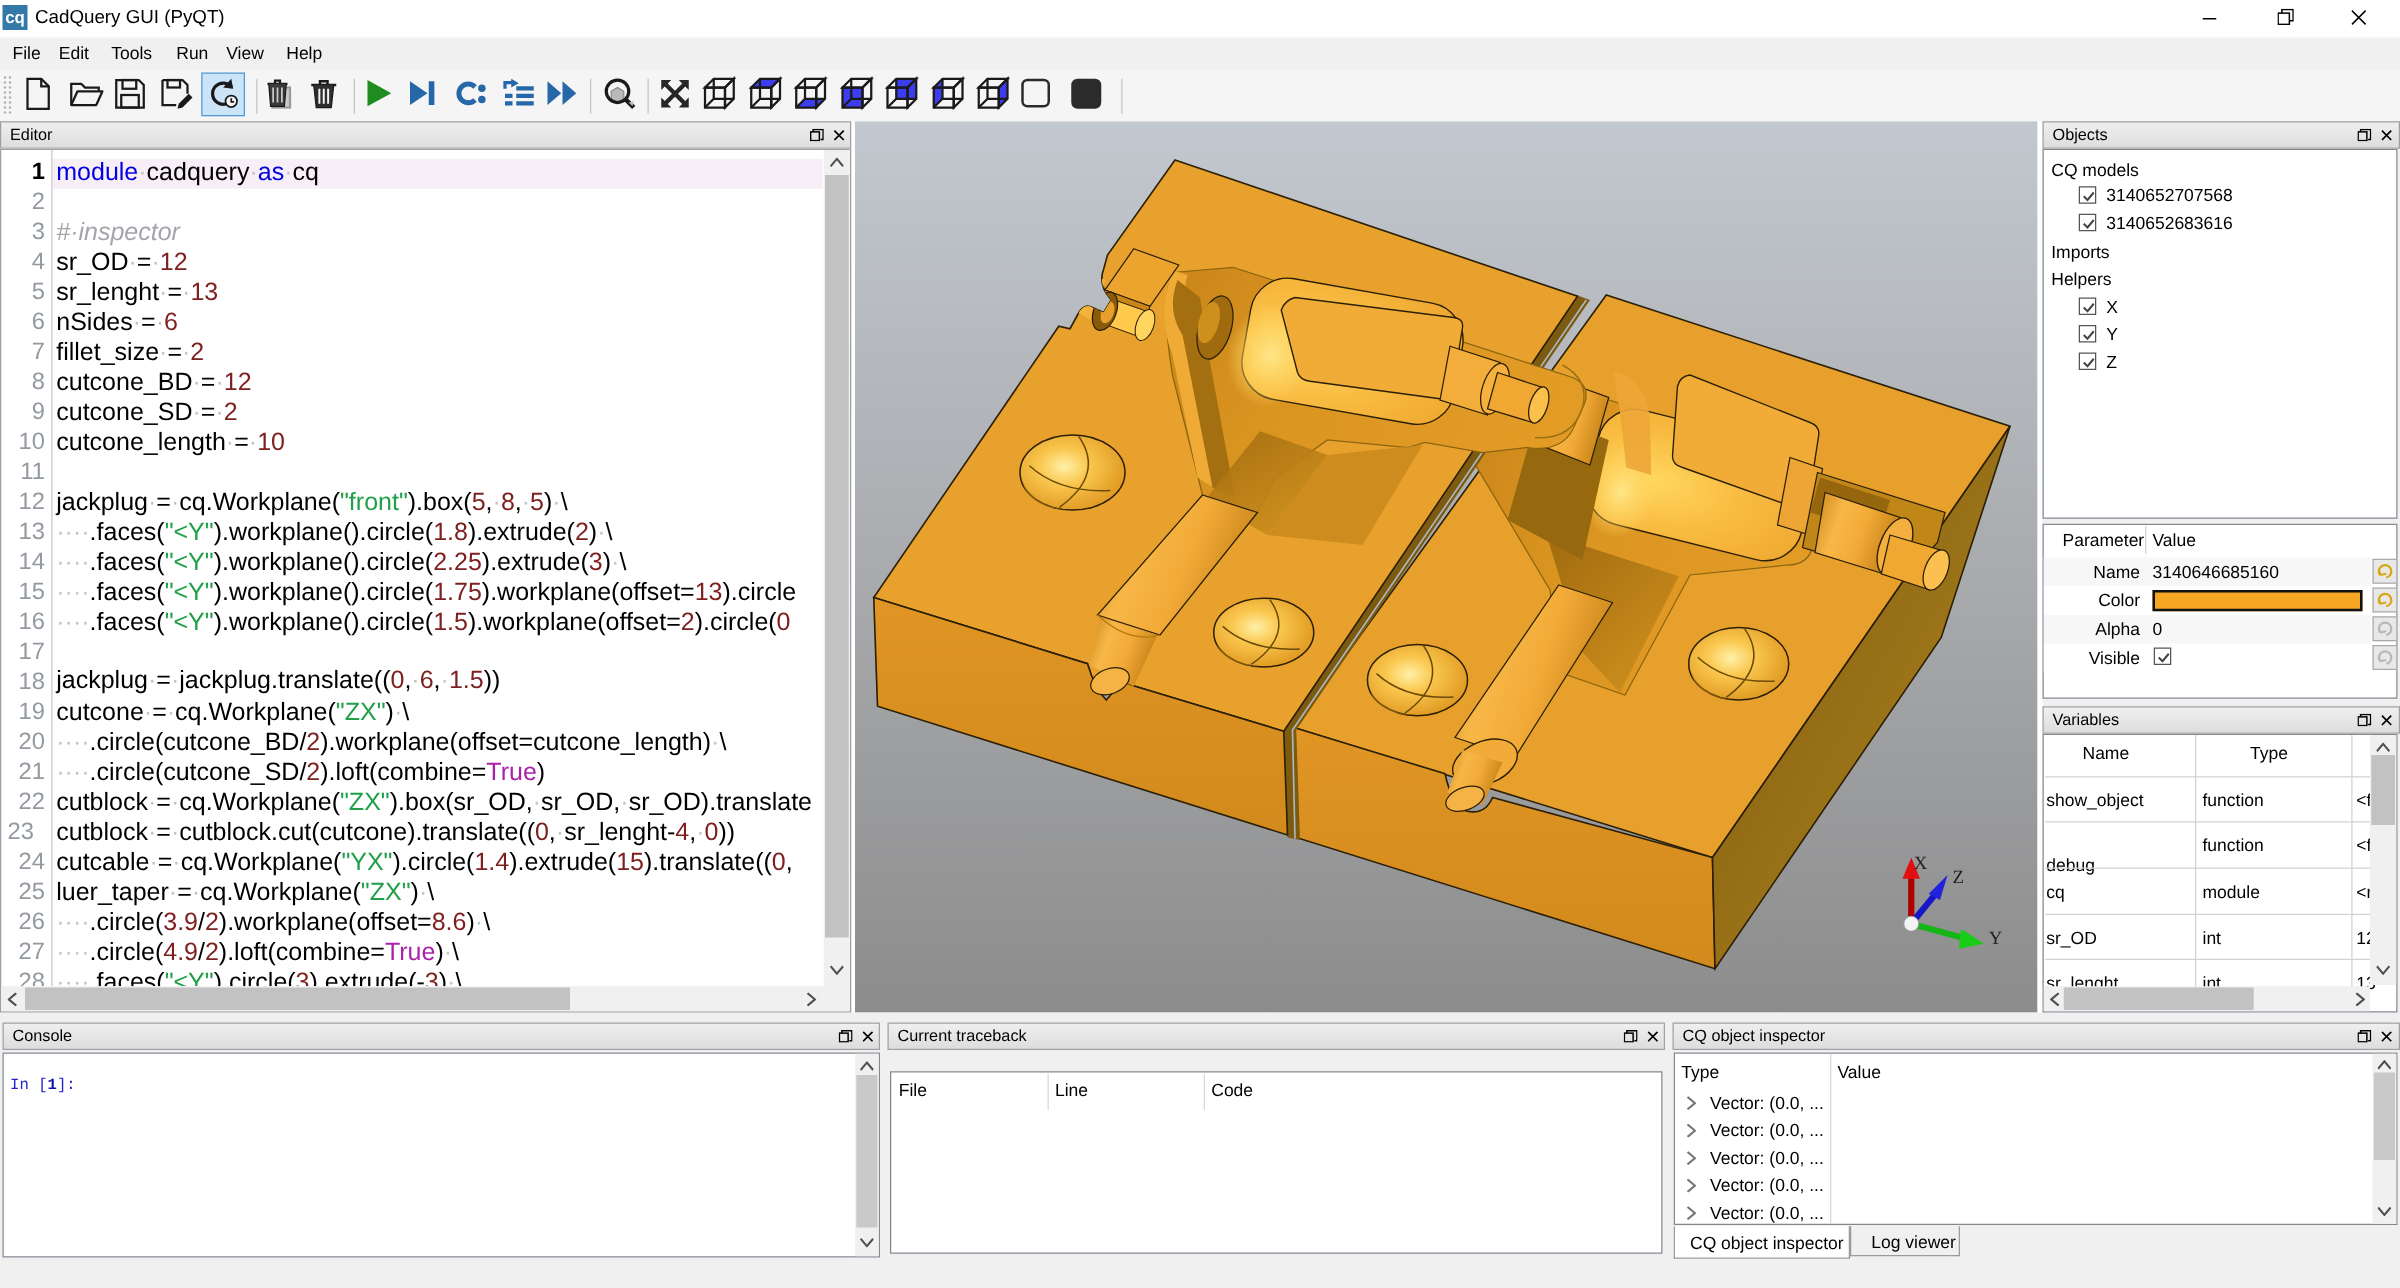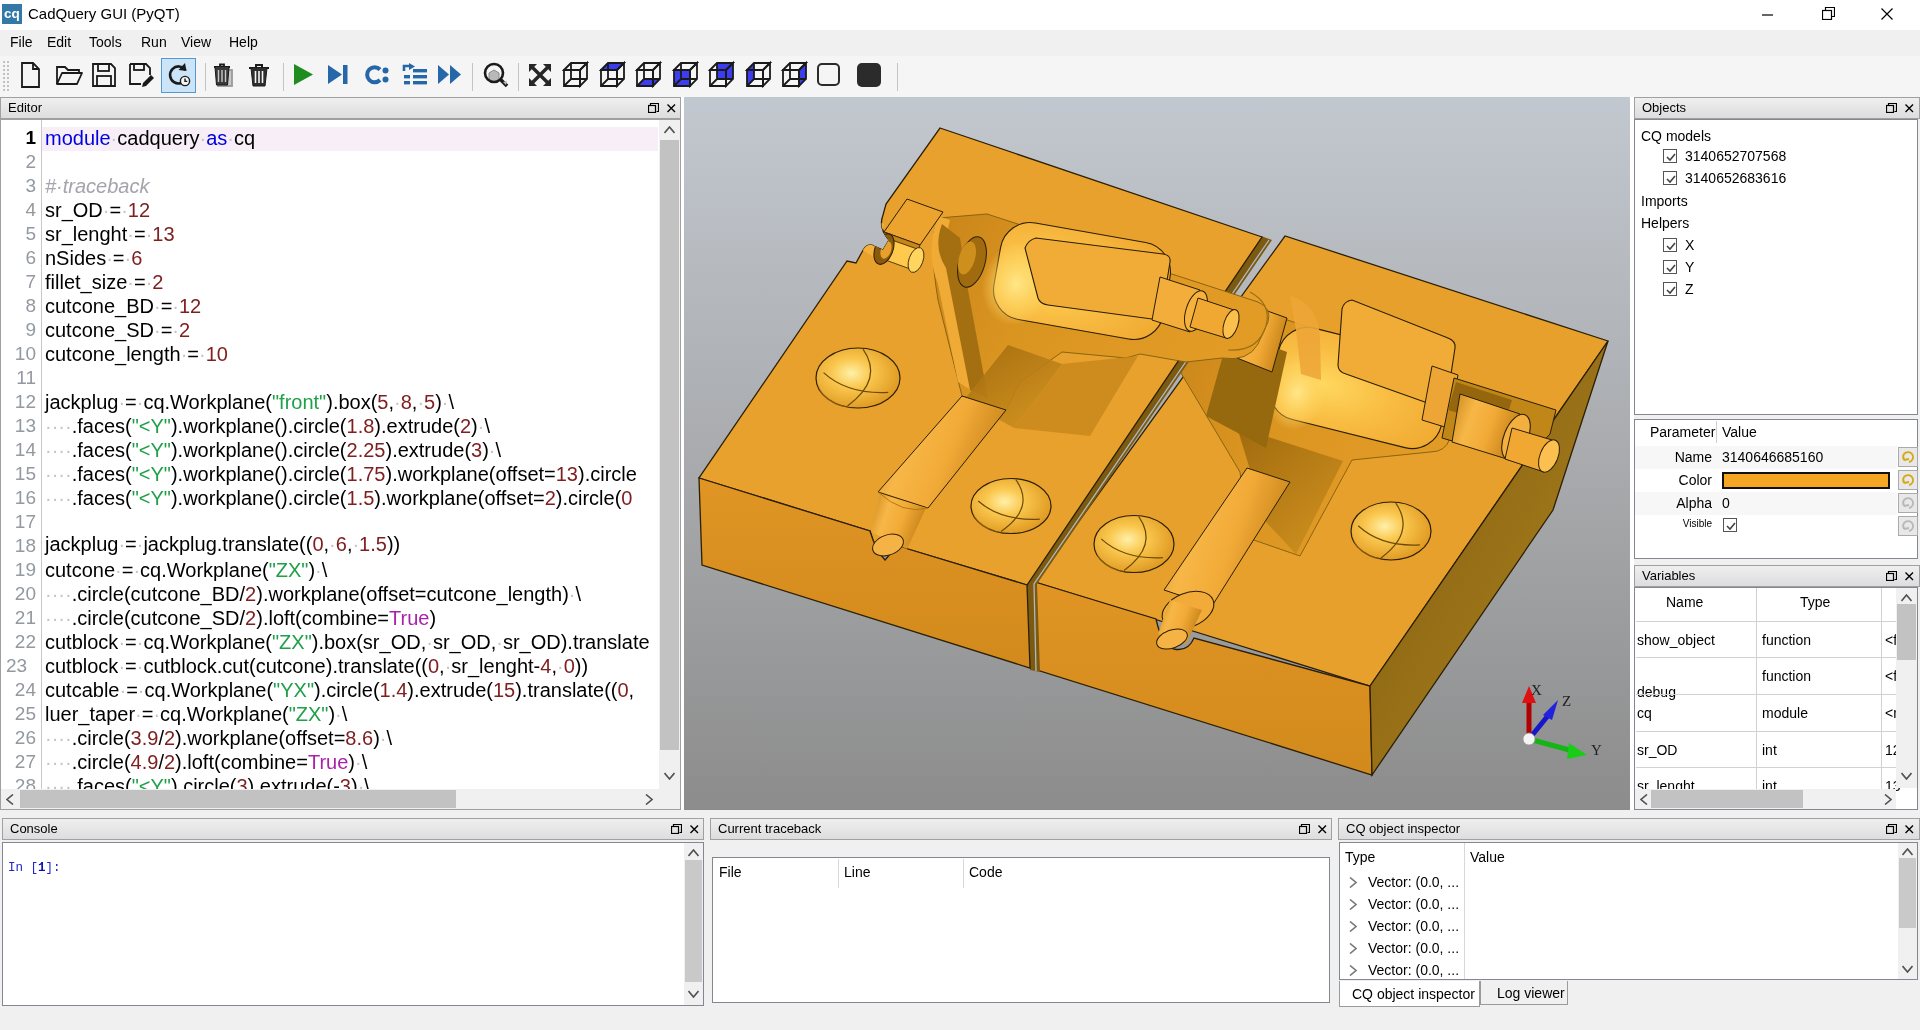--- a/index.html
+++ b/index.html
@@ -224,21 +224,21 @@
   </svg>
 <div class="pbox" style="left:0px;top:119px;width:681px;height:691px;border-color:#a0a0a0;"></div>
 <div class="abs" style="left:42px;top:127px;width:616px;height:24px;background:#f7eef7;"></div>
 <div class="abs" style="left:41px;top:120px;width:1px;height:669px;background:#c8c8c8;"></div>
 <div class="abs" style="left:0;top:119px;width:658px;height:670px;overflow:hidden;">
 <div class="ln" style="top:8px;right:622px;width:30px;text-align:right;color:#000;font-weight:bold;">1</div>
 <div class="cl" style="left:45px;top:8px;"><span class="kw">module</span><span class="ws">·</span>cadquery<span class="ws">·</span><span class="kw">as</span><span class="ws">·</span>cq</div>
 <div class="ln" style="top:32px;right:622px;width:30px;text-align:right;">2</div>
 <div class="cl" style="left:45px;top:32px;"></div>
 <div class="ln" style="top:56px;right:622px;width:30px;text-align:right;">3</div>
-<div class="cl" style="left:45px;top:56px;"><span class="cm">#·traceback</span></div>
+<div class="cl" style="left:45px;top:56px;"><span class="cm">#·inspector</span></div>
 <div class="ln" style="top:80px;right:622px;width:30px;text-align:right;">4</div>
 <div class="cl" style="left:45px;top:80px;">sr_OD<span class="ws">·</span>=<span class="ws">·</span><span class="nm">12</span></div>
 <div class="ln" style="top:104px;right:622px;width:30px;text-align:right;">5</div>
 <div class="cl" style="left:45px;top:104px;">sr_lenght<span class="ws">·</span>=<span class="ws">·</span><span class="nm">13</span></div>
 <div class="ln" style="top:128px;right:622px;width:30px;text-align:right;">6</div>
 <div class="cl" style="left:45px;top:128px;">nSides<span class="ws">·</span>=<span class="ws">·</span><span class="nm">6</span></div>
 <div class="ln" style="top:152px;right:622px;width:30px;text-align:right;">7</div>
 <div class="cl" style="left:45px;top:152px;">fillet_size<span class="ws">·</span>=<span class="ws">·</span><span class="nm">2</span></div>
 <div class="ln" style="top:176px;right:622px;width:30px;text-align:right;">8</div>
 <div class="cl" style="left:45px;top:176px;">cutcone_BD<span class="ws">·</span>=<span class="ws">·</span><span class="nm">12</span></div>
@@ -500,21 +500,21 @@
     <path d="M3 10 A5 5 0 1 1 8 12 M3 10 L2 5 M3 10 L8 9" fill="none" stroke="#d8a814" stroke-width="1.8"></path>
   </svg>
 <div class="abs" style="left:1635px;top:492px;width:262px;height:23px;background:#f7f7f7;"></div>
 <div class="abs" style="left:1656px;top:495px;width:56px;text-align:right;font-size:14px;">Alpha</div>
 <div class="abs" style="left:1722px;top:495px;font-size:14px;">0</div>
 <div class="abs" style="left:1898px;top:493px;width:20px;height:20px;background:#e8e8e8;border:1px solid #aaa;"></div>
 <svg class="abs" style="left:1901px;top:496px;" width="14" height="14">
     <path d="M3 10 A5 5 0 1 1 8 12 M3 10 L2 5 M3 10 L8 9" fill="none" stroke="#b8b8b8" stroke-width="1.8"></path>
   </svg>
 <div class="abs" style="left:1635px;top:515px;width:262px;height:23px;background:#ffffff;"></div>
-<div class="abs" style="left:1656px;top:518px;width:56px;text-align:right;font-size:10px;">Visible</div>
+<div class="abs" style="left:1656px;top:518px;width:56px;text-align:right;font-size:14px;">Visible</div>
 <div class="abs" style="left:1898px;top:516px;width:20px;height:20px;background:#e8e8e8;border:1px solid #aaa;"></div>
 <svg class="abs" style="left:1901px;top:519px;" width="14" height="14">
     <path d="M3 10 A5 5 0 1 1 8 12 M3 10 L2 5 M3 10 L8 9" fill="none" stroke="#b8b8b8" stroke-width="1.8"></path>
   </svg>
 <div class="abs" style="left:1722px;top:472px;width:168px;height:17px;background:#f5a623;border:2px solid #111;"></div>
 <div class="cb" style="left:1723px;top:518px;">
     <svg width="14" height="14" viewBox="0 0 14 14">
       <path d="M3 7 L6 10 L11 4" fill="none" stroke="#444" stroke-width="1.6"></path>
     </svg>
   </div>

